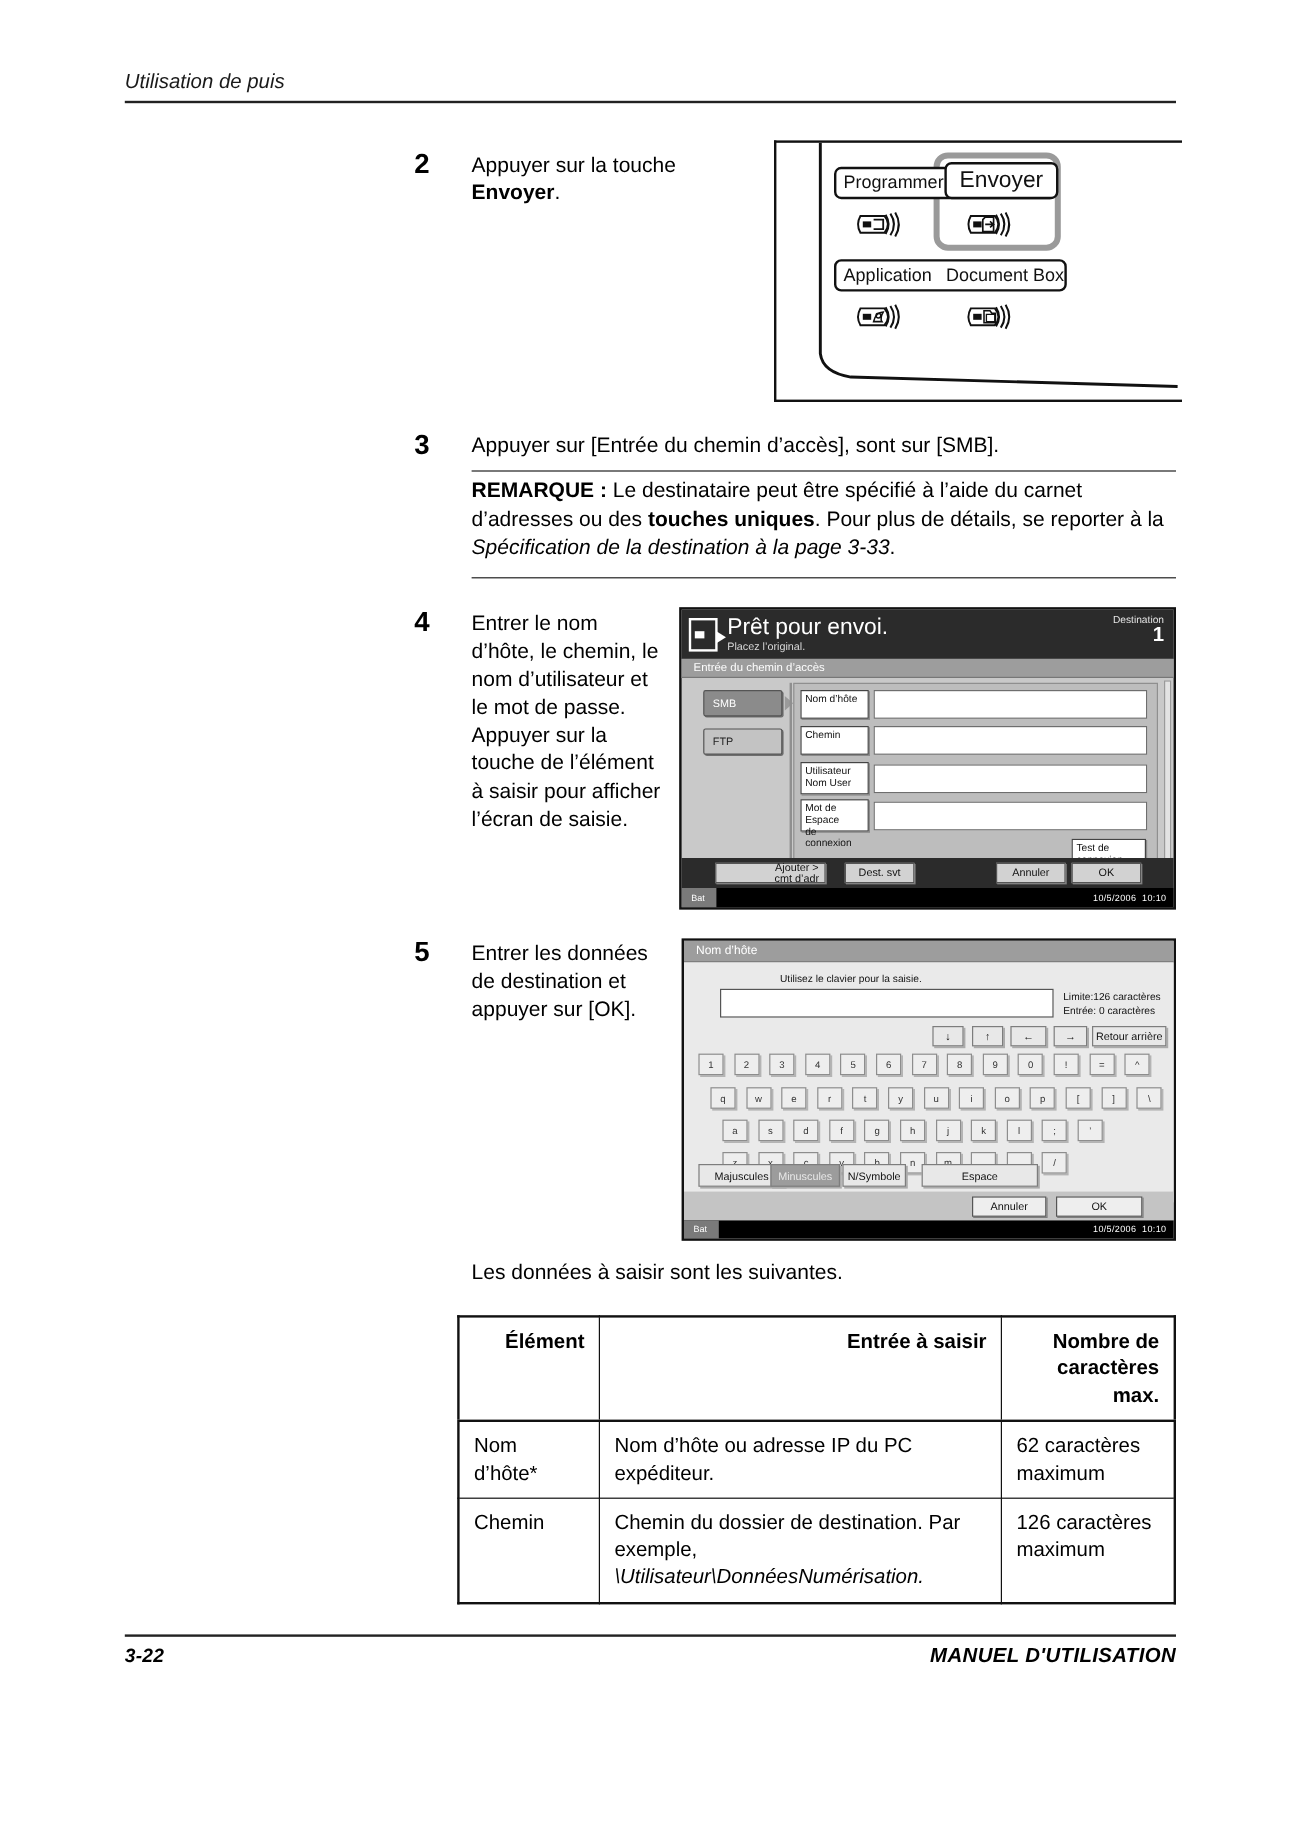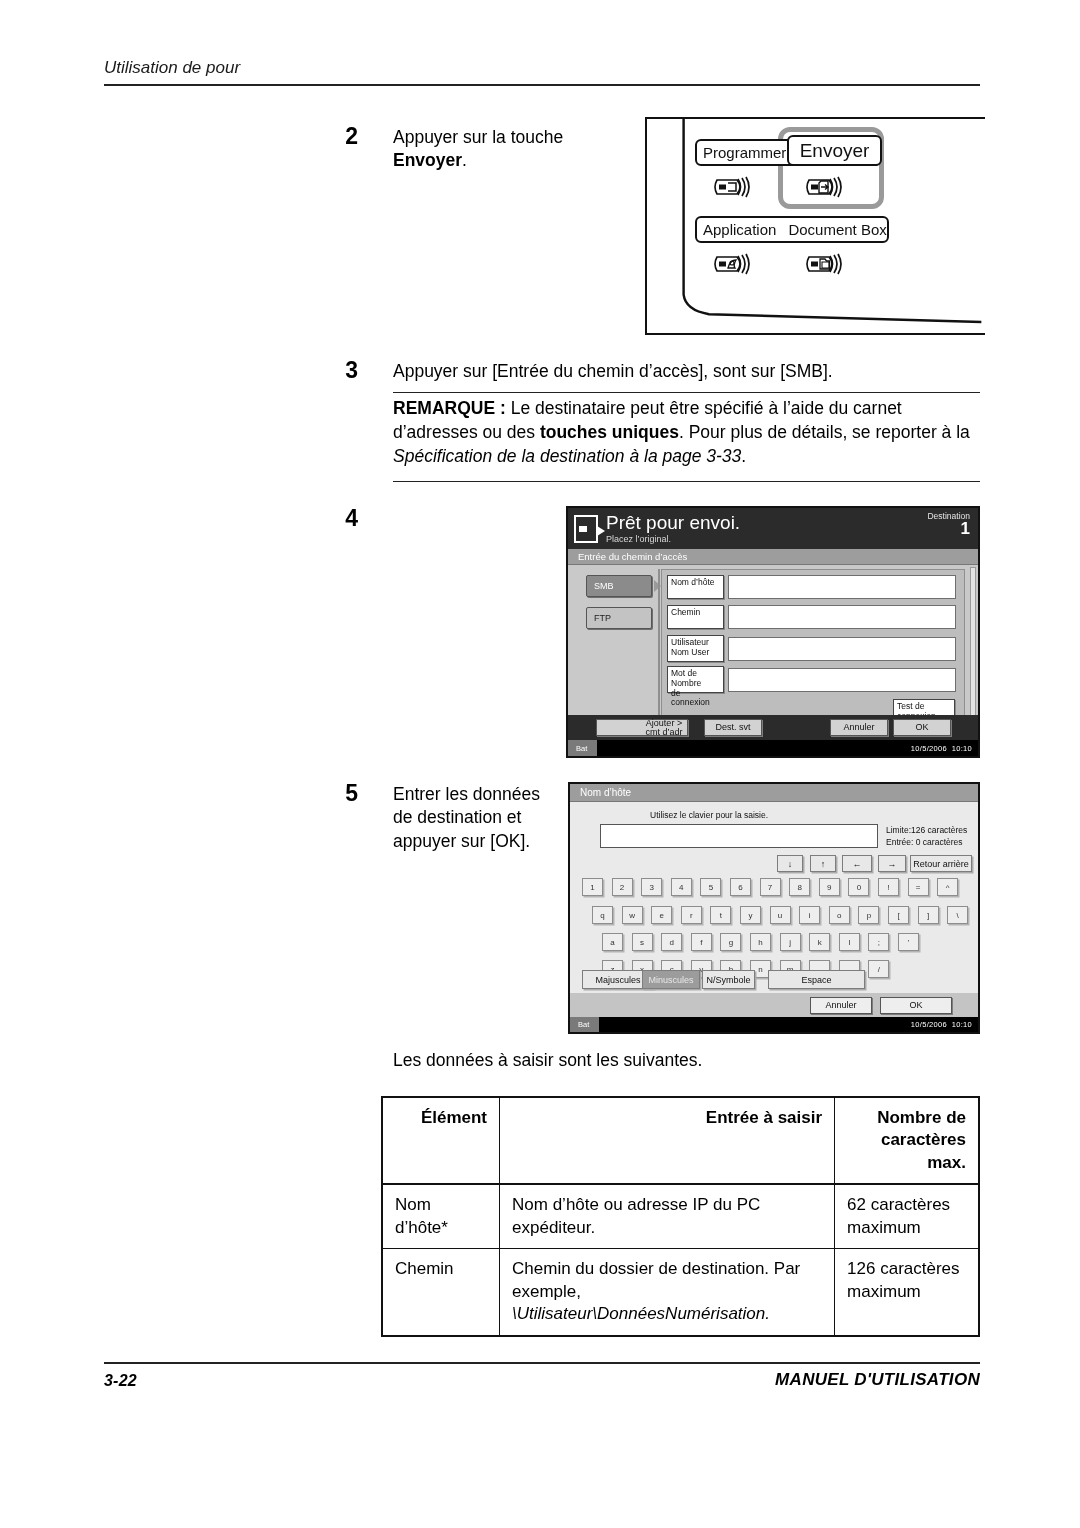--- a/index.html
+++ b/index.html
@@ -195,21 +195,21 @@
   .tbl { border: 2.4px solid #111; }
   .tbl tbody tr:first-child td { border-top: none; }
   .lead-line { position: absolute; left: 393px; top: 1050px; font-size: 17.5px; }
   .ital { font-style: italic; }
 </style>
 </head>
 <body>
 
 <div class="page">
 
-  <div class="running-head">Utilisation de pour</div>
+  <div class="running-head">Utilisation de puis</div>
   <div class="rule-top"></div>
 
   <div class="step-num" style="left:332px; top:123px;">2</div>
   <div class="step-body" style="left:393px; top:126px; width:200px;">
     <span>Appuyer sur la touche</span><br>
     <b>Envoyer</b><span>.</span>
   </div>
 
   <div class="op-panel">
     <div class="op-frame"></div>
@@ -272,20 +272,21 @@
   <div class="step-num" style="left:332px; top:357px;">3</div>
   <div class="step-body" style="left:393px; top:360px; width:600px;">Appuyer sur [Entrée du chemin d’accès], sont sur [SMB].</div>
 
   <div class="note-rule-top"></div>
   <div class="note">
     <b>REMARQUE :</b><span> Le destinataire peut être spécifié à l’aide du carnet d’adresses ou des </span><b>touches uniques</b><span>. Pour plus de détails, se reporter à la </span><i>Spécification de la destination à la page 3-33</i><span>.</span>
   </div>
   <div class="note-rule-bot"></div>
 
   <div class="step-num" style="left:332px; top:505px;">4</div>
+  <div class="step-body" style="left:393px; top:508px; width:162px;">Entrer le nom d’hôte, le chemin, le nom d’utilisateur et le mot de passe. Appuyer sur la touche de l’élément à saisir pour afficher l’écran de saisie.</div>
 
   <div class="lcd" style="left:566px; top:506px; width:414px; height:252px;">
     <div class="lcd-title" style="height:41px;">
       <div class="doc-icon"></div>
       <div>
         <div class="lcd-title-main">Prêt pour envoi.</div>
         <div class="lcd-title-sub">Placez l’original.</div>
       </div>
       <div class="lcd-dest">
         <div class="lcd-dest-label">Destination</div>
@@ -315,21 +316,21 @@
       </div>
       <div class="fieldbox" style="left:160px; top:40px; width:228px; height:24px;"></div>
 
       <div class="fieldkey" style="left:99px; top:70px; width:57px; height:27px;">
         <span>Utilisateur</span><br>
         <span>Nom User</span>
       </div>
       <div class="fieldbox" style="left:160px; top:72px; width:228px; height:24px;"></div>
 
       <div class="fieldkey" style="left:99px; top:101px; width:57px; height:27px;">
-        <span>Mot de Nombre</span><br>
+        <span>Mot de Espace</span><br>
         <span>de connexion</span>
       </div>
       <div class="fieldbox" style="left:160px; top:103px; width:228px; height:24px;"></div>
 
       <div class="fieldkey" style="left:325px; top:134px; width:62px; height:26px; font-size:8.5px;">
         <span>Test de</span><br>
         <span>connexion</span>
       </div>
 
       <div class="scrolltrack" style="left:402px; top:2px; height:164px;"></div>

